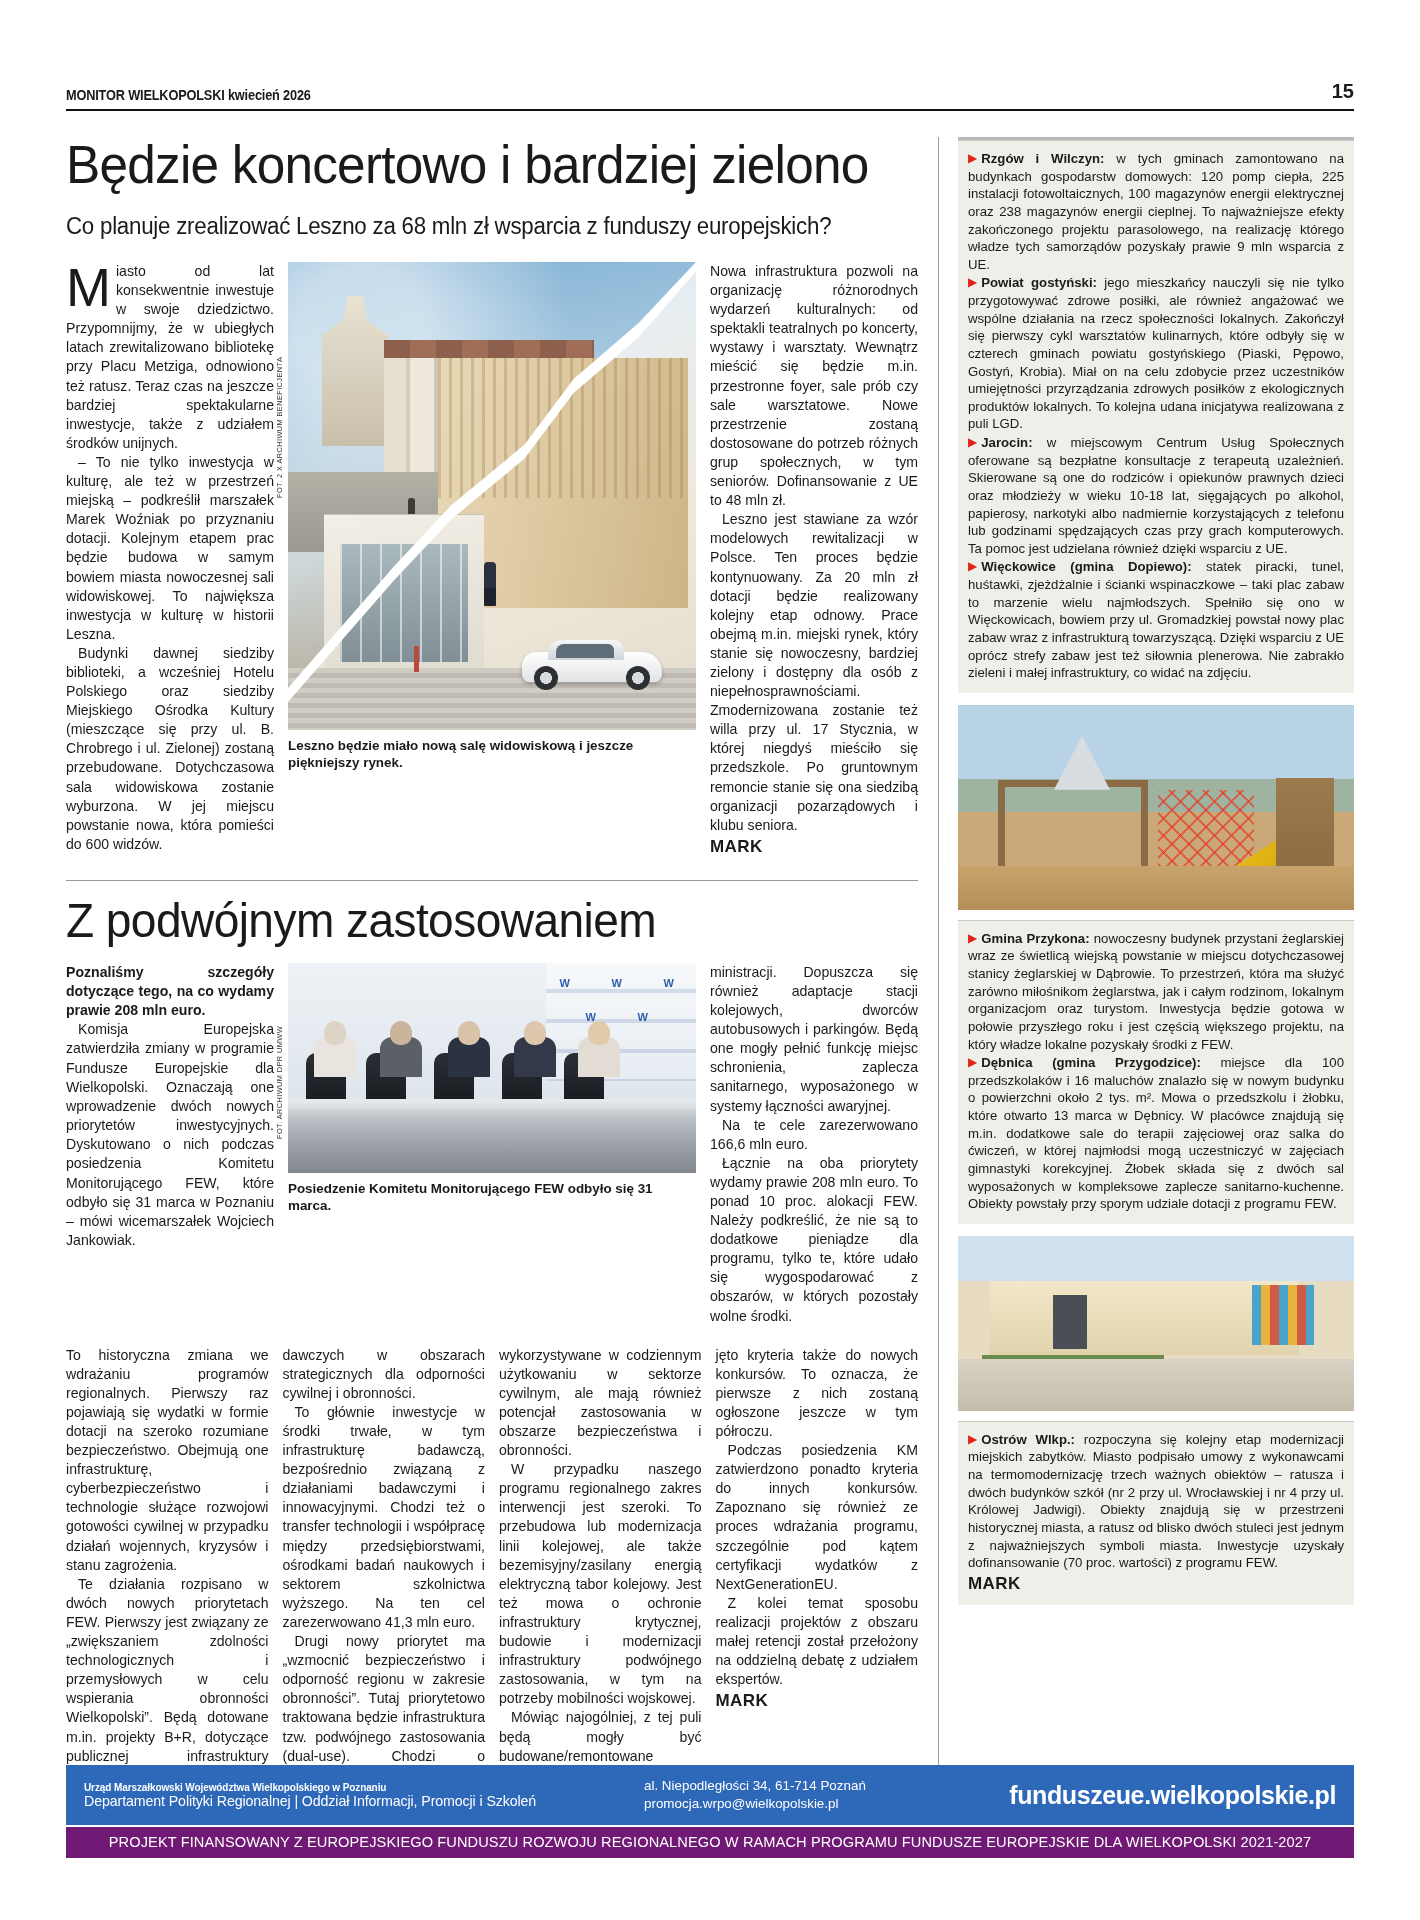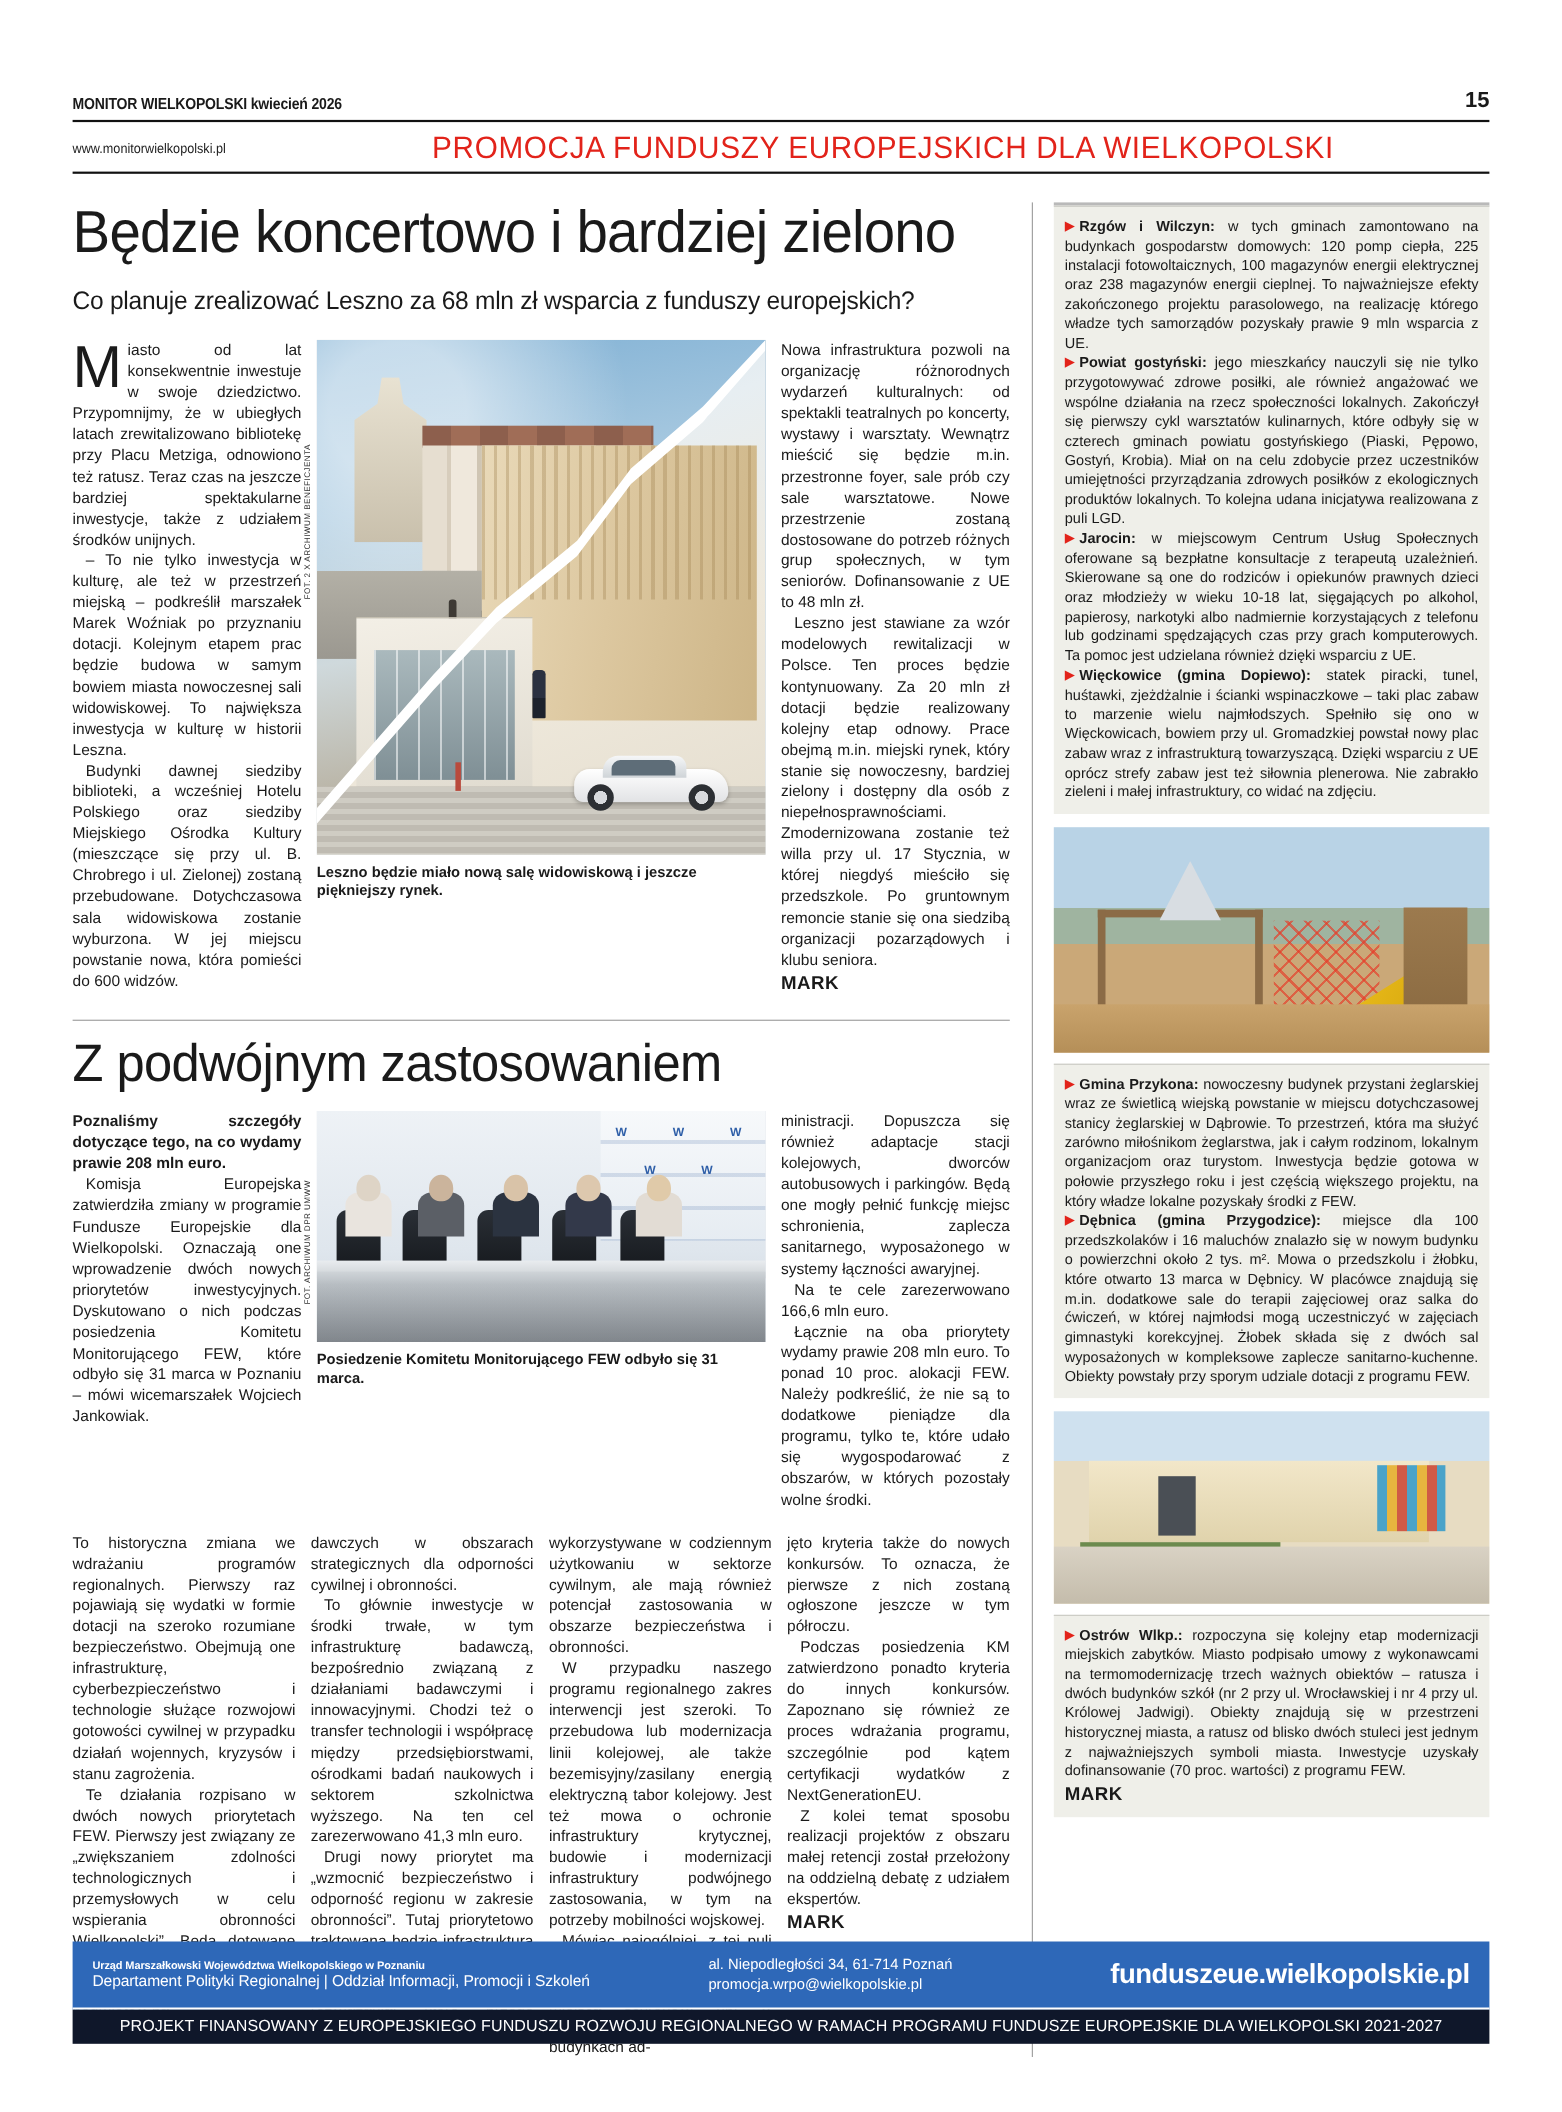--- a/index.html
+++ b/index.html
@@ -308,38 +308,34 @@
     display: flex; align-items: center;
     padding: 12px 18px 12px 18px;
     border-bottom: 2px solid #ffffff;
   }
   .f-org { width: 560px; }
   .f-org .l1 { font-size: 10px; font-weight: 700; letter-spacing: -0.1px; }
   .f-org .l2 { font-size: 14.2px; font-weight: 400; letter-spacing: -0.1px; }
   .f-addr { width: 320px; font-size: 13.4px; line-height: 1.34; }
   .f-web { flex: 1; text-align: right; font-size: 25px; font-weight: 700; letter-spacing: -0.4px; }
   .footer-bot {
-    background: #0f172a; color: #fff;
+    background: #701a75; color: #fff;
     text-align: center; padding: 7px 0 8px 0;
     font-size: 14.6px; letter-spacing: 0.1px; font-weight: 400;
   }
 </style>
 </head>
 <body>
 
 <div class="page">
 
   <header class="masthead">
     <div class="masthead-row1">
       <div class="pub-title">MONITOR WIELKOPOLSKI kwiecień 2026</div>
       <div class="page-number">15</div>
-    </div>
-    <div class="masthead-row2">
-      <div class="site-url">www.monitorwielkopolski.pl</div>
-      <div class="promo-band">PROMOCJA FUNDUSZY EUROPEJSKICH DLA WIELKOPOLSKI</div>
     </div>
   </header>
 
   <div class="content">
 
     <div class="left-zone">
 
       <article>
         <h1 class="headline-1">Będzie koncertowo i bardziej zielono</h1>
         <h2 class="deck-1">Co planuje zrealizować Leszno za 68 mln zł wsparcia z funduszy europejskich?</h2>

